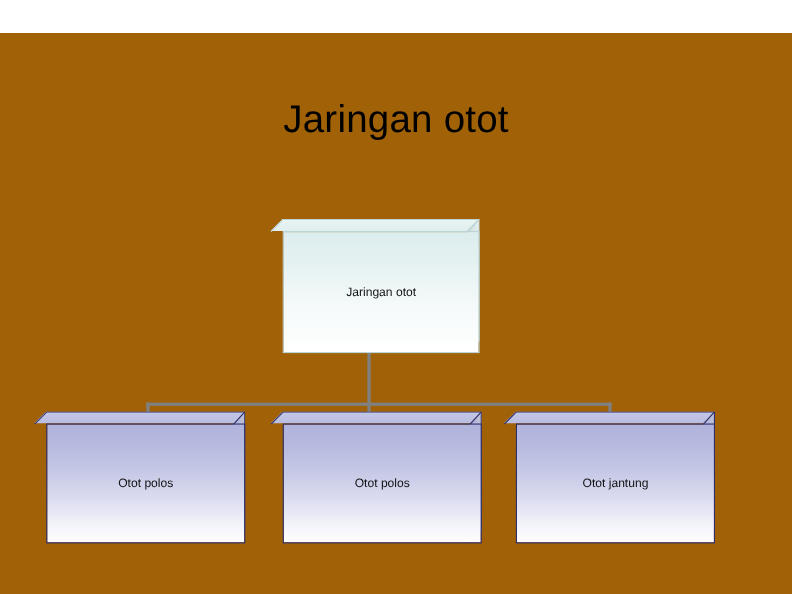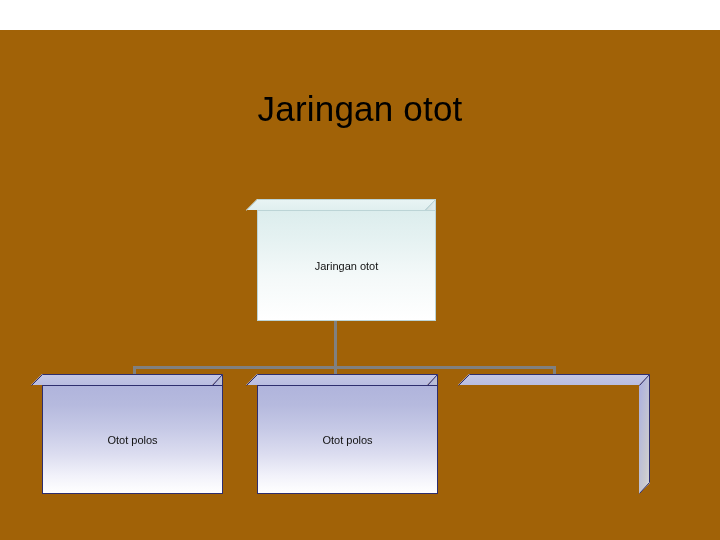--- a/index.html
+++ b/index.html
@@ -233,15 +233,18 @@
     </div>
   </div>
 
   <div id="box-jantung" class="box3d box-child">
     <div class="side-bevel"></div>
     <div class="top-bevel"></div>
     <svg class="bevel-outline" viewBox="0 0 192 120" preserveAspectRatio="none">
       <polyline points="0.5,11.5 11.5,0.5 191.5,0.5 191.5,108.5 181.5,119.5" fill="none" stroke="#2e2e6e" stroke-width="1"></polyline>
       <line x1="181.5" y1="11.5" x2="191.5" y2="0.5" stroke="#2e2e6e" stroke-width="1"></line>
     </svg>
+    <div class="face">
+      <span class="caption">Otot jantung</span>
+    </div>
   </div>
 
 </div>
 
 </body></html>

